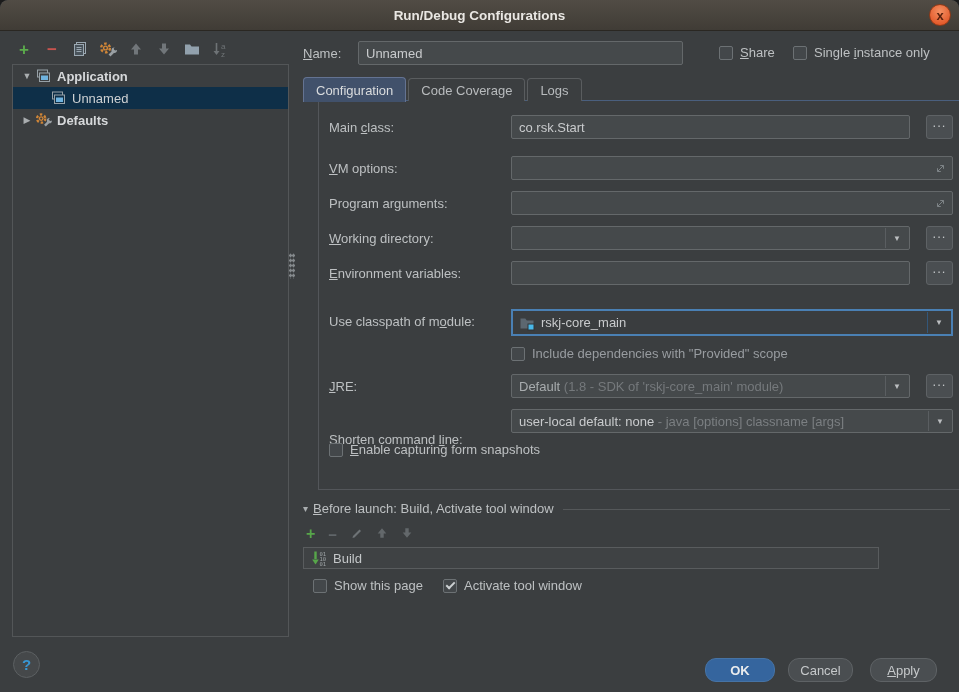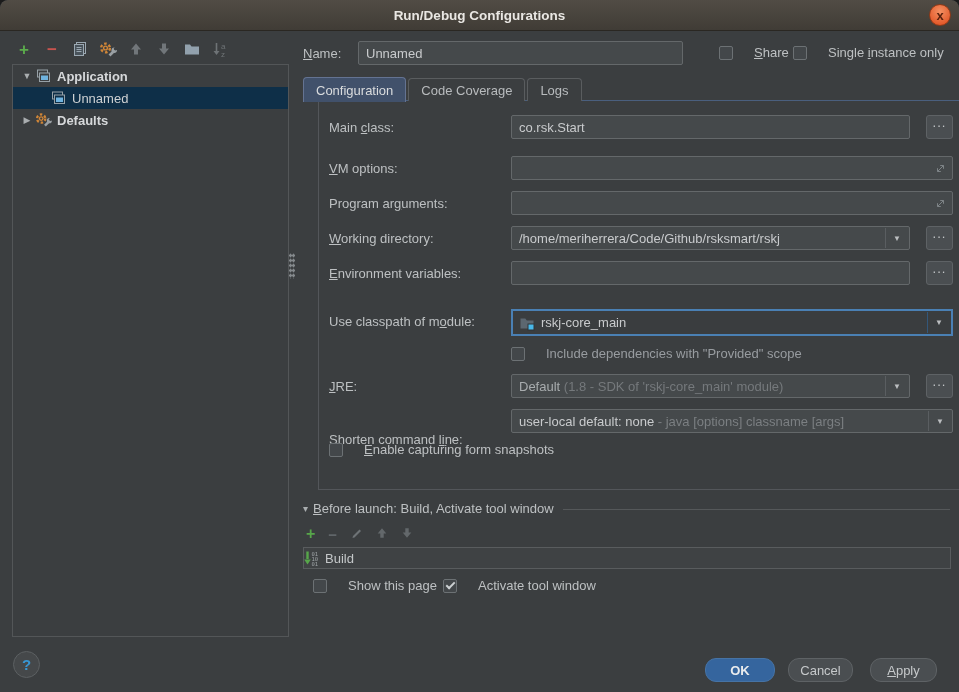--- a/index.html
+++ b/index.html
@@ -42,21 +42,21 @@
     background:#45484a;border:1px solid #5c6062;box-sizing:border-box;
     display:flex;align-items:center;justify-content:center;color:#3896d3;font-weight:bold;font-size:15px;}
 
   
   .tfield{background:#45494b;border:1px solid #64686a;box-sizing:border-box;border-radius:2px;
     color:#c9cbcd;display:flex;align-items:center;padding:0 7px;overflow:hidden;white-space:nowrap;}
   .cb{width:14px;height:14px;background:#43474a;border:1px solid #6c7174;border-radius:2px;
     box-sizing:border-box;position:relative;flex:none;}
   .cb.checked::after{content:"";position:absolute;left:2px;top:2px;width:7px;height:3px;
     border-left:2px solid #ccd0d2;border-bottom:2px solid #ccd0d2;transform:rotate(-45deg);}
-  .cbg{display:flex;align-items:center;gap:21px;}
+  .cbg{display:flex;align-items:center;gap:7px;}
   .btn-ell{position:absolute;width:27px;height:24px;background:#4a4e51;border:1px solid #5e6265;
     border-radius:3px;box-sizing:border-box;color:#c2c5c7;display:flex;align-items:flex-start;
     justify-content:center;font-size:13px;line-height:14px;letter-spacing:1px;}
   .combo-arrow{position:absolute;right:1px;top:1px;bottom:1px;width:22px;border-left:1px solid #5a5e61;
     display:flex;align-items:center;justify-content:center;color:#bbbec0;font-size:8px;}
   .expand-ic{position:absolute;right:5px;top:5px;}
 
   
   .name-label{position:absolute;left:303px;top:46px;}
   .name-field{position:absolute;left:358px;top:41px;width:325px;height:24px;}
@@ -84,22 +84,22 @@
   .inc-dep{position:absolute;left:192px;top:245px;color:#989ca0;}
   .enable-cap{position:absolute;left:10px;top:341px;}
 
   
   .bl-header{position:absolute;left:303px;top:501px;width:647px;display:flex;align-items:center;}
   .bl-arrow{color:#a9adaf;font-size:10px;margin-right:5px;}
   .bl-line{flex:1;height:1px;background:#55585a;margin-left:9px;margin-top:2px;}
   .bl-toolbar{position:absolute;left:306px;top:525px;display:flex;gap:13px;align-items:center;height:18px;}
   .bl-toolbar .dis{color:#63686b;font-size:15px;font-weight:bold;line-height:1;}
   .bl-add{color:#57a64a;font-size:16px;font-weight:bold;line-height:1;}
-  .build-row{position:absolute;left:303px;top:547px;width:648px;height:22px;background:#3f4244;
-    border:1px solid #595c5e;box-sizing:border-box;display:flex;align-items:center;padding:0 0;color:#c4c7c9;}
+  .build-row{position:absolute;left:303px;top:547px;width:576px;height:22px;background:#3f4244;
+    border:1px solid #595c5e;box-sizing:border-box;display:flex;align-items:center;padding:0 8px;color:#c4c7c9;}
   .show-page-group{position:absolute;left:313px;top:578px;}
   .activate-group{position:absolute;left:443px;top:578px;}
 
   
   .btn{position:absolute;top:658px;height:24px;border-radius:11px;box-sizing:border-box;
     display:flex;align-items:center;justify-content:center;}
   .btn-ok{left:705px;width:70px;background:#35659e;border:1px solid #4673a5;color:#e9ebed;font-weight:bold;}
   .btn-cancel{left:788px;width:65px;background:#4a4e51;border:1px solid #5e6265;color:#c6c9cb;}
   .btn-apply{left:870px;width:67px;background:#4a4e51;border:1px solid #5e6265;color:#c6c9cb;}
 </style>
@@ -254,21 +254,20 @@
       <span></span>
       <span class="expand-ic">
         <svg width="13" height="13" viewBox="0 0 13 13">
             <path d="M3.5 9.5 L9.5 3.5 M6.2 3.5 H9.5 V6.8 M6.8 9.5 H3.5 V6.2" stroke="#7d8386" fill="none"></path>
           </svg>
       </span>
     </div>
 
     <span class="fl" style="top:130px"><span></span><u>W</u><span>orking directory:</span></span>
     <div class="tfield ffield w-short" style="top:125px;padding-right:26px">
-      <span>/home/meriherrera/Code/Github/rsksmart/rskj</span>
       <span class="combo-arrow">▼</span>
     </div>
     <div class="btn-ell" style="left:607px;top:125px">
         <span>...</span>
       </div>
 
     <span class="fl" style="top:165px"><span></span><u>E</u><span>nvironment variables:</span></span>
     <div class="tfield ffield w-short" style="top:160px">
       <span></span>
     </div>

